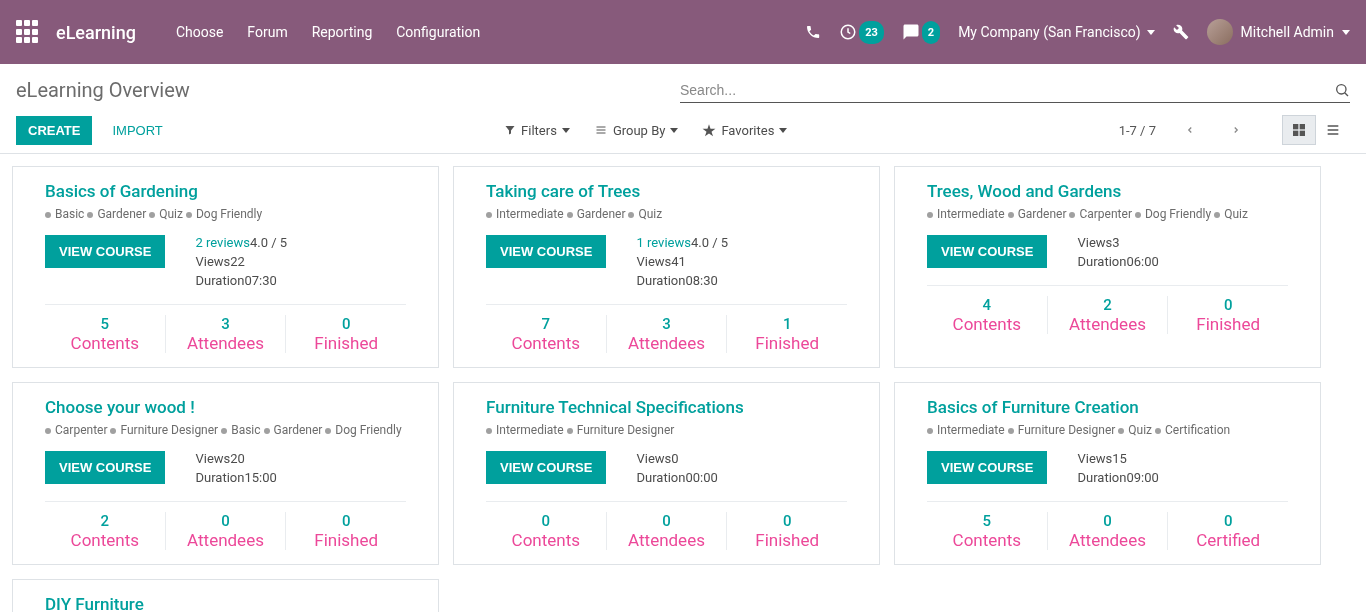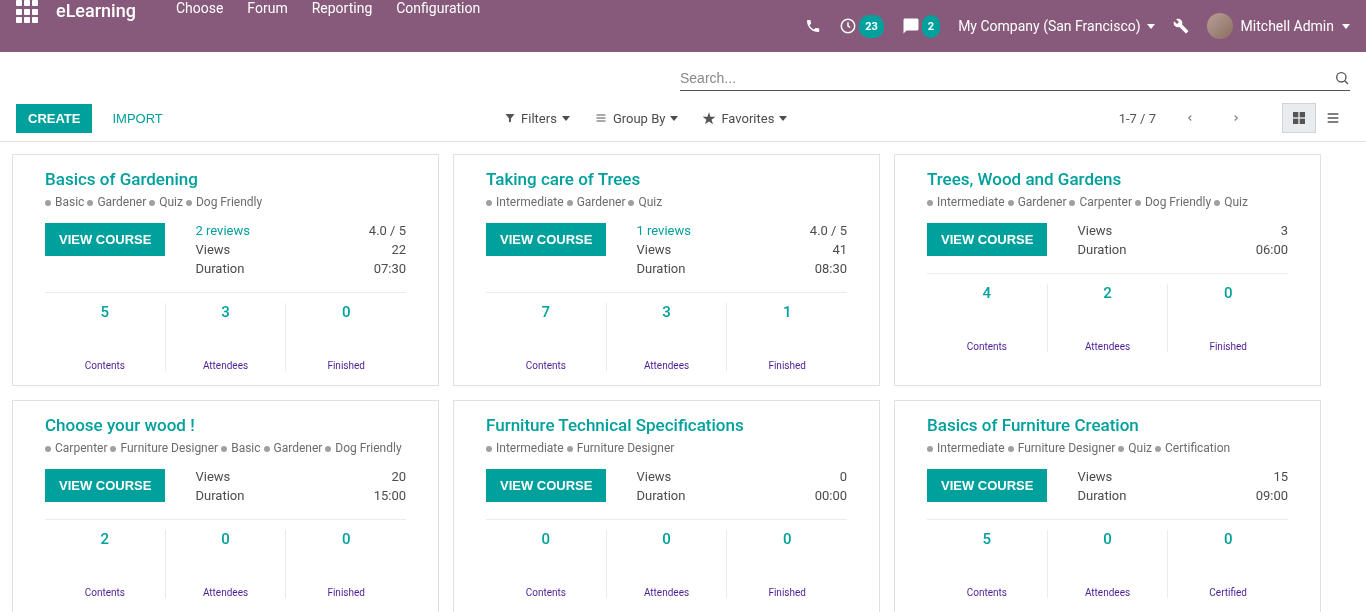--- a/index.html
+++ b/index.html
@@ -1,18 +1,18 @@
 <!DOCTYPE html>
 <html><head>
 <meta charset="utf-8">
 <style>
 * { box-sizing: border-box; margin: 0; padding: 0; }
 body { font-family: -apple-system, BlinkMacSystemFont, "Segoe UI", Roboto, sans-serif; font-size: 13px; color: #4c4c4c; background: #fff; width: 1366px; height: 612px; overflow: hidden; }
 
-.topbar { background: #875a7b; color: #fff; height: 52px; display: flex; padding: 0 16px; }
+.topbar { background: #875a7b; color: #fff; height: 64px; display: flex; align-items: center; padding: 0 16px; }
 .app-icon { width: 24px; height: 24px; display: flex; flex-wrap: wrap; gap: 2px; margin-right: 16px; cursor: pointer; }
 .app-icon span { width: 6px; height: 6px; background: #fff; border-radius: 1px; }
 .brand { font-size: 18px; font-weight: 500; margin-right: 40px; }
 .nav-menu { display: flex; gap: 24px; }
 .nav-menu a { color: #fff; text-decoration: none; font-size: 14px; cursor: pointer; }
 .topbar-right { margin-left: auto; display: flex; align-items: center; gap: 18px; }
 .icon-btn { position: relative; cursor: pointer; display: flex; align-items: center; }
 .badge { background: #00a09d; color: #fff; font-size: 11px; font-weight: bold; padding: 5px 6px; border-radius: 10px; margin-left: 2px; }
 .company-sel { display: flex; align-items: center; gap: 6px; cursor: pointer; font-size: 14px; }
 .user-sel { display: flex; align-items: center; gap: 8px; cursor: pointer; font-size: 14px; }
@@ -41,29 +41,29 @@
 
 .content-scroll { height: calc(612px - 46px - 82px); overflow-y: scroll; padding: 12px; background: #fff; }
 .cards { display: flex; flex-wrap: wrap; gap: 14px; }
 .card { width: 427px; border: 1px solid #dee2e6; padding: 14px 32px; display: flex; flex-direction: column; }
 .card-title { color: #00a09d; font-size: 17px; font-weight: 500; margin-bottom: 6px; cursor: pointer; }
 .tags { font-size: 12px; color: #6c6c6c; margin-bottom: 14px; }
 .tags .dot { display: inline-block; width: 6px; height: 6px; background: #a0a0a0; border-radius: 50%; margin-right: 4px; vertical-align: middle; }
 .card-body { display: flex; gap: 30px; margin-bottom: 16px; }
 .btn-view { background: #00a09d; color: #fff; border: none; padding: 9px 14px; font-size: 13px; font-weight: bold; cursor: pointer; align-self: flex-start; white-space: nowrap; }
 .stats-table { flex: 1; display: flex; flex-direction: column; gap: 4px; margin-left: auto; }
-.stat-row { display: flex; justify-content: space-between; font-size: 13px; }
+.stat-row { display: flex; justify-content: flex-start; font-size: 13px; }
 .stat-row .label { color: #4c4c4c; }
 .stat-row .val { color: #4c4c4c; }
 .reviews-link { color: #00a09d; cursor: pointer; }
 .card-footer { display: flex; border-top: 1px solid #e9ecef; padding-top: 10px; }
 .footer-cell { flex: 1; text-align: center; border-right: 1px solid #e9ecef; }
 .footer-cell:last-child { border-right: none; }
 .footer-num { color: #00a09d; font-size: 15px; font-weight: 500; }
-.footer-lbl { color: #4c1d95; font-size: 10px; margin-top: 39px; }
+.footer-lbl { color: #ec4899; font-size: 17px; }
 
 
 .content-scroll::-webkit-scrollbar { width: 14px; }
 .content-scroll::-webkit-scrollbar-thumb { background: #c1c1c1; border-radius: 2px; }
 .content-scroll::-webkit-scrollbar-track { background: #f1f1f1; }
 
 svg { display: block; }
 </style>
 </head>
 <body>
@@ -118,20 +118,21 @@
     <div class="user-sel">
       <div class="avatar"></div>
       <span>Mitchell Admin</span>
       <span class="caret-down"></span>
     </div>
   </div>
 </div>
 
 <div class="controlbar">
   <div class="cb-row1">
+    <div class="page-title">eLearning Overview</div>
     <div class="search-wrap">
       <input class="search-input" placeholder="Search..." style="">
       <span class="search-icon">
         <svg width="16" height="16" viewBox="0 0 24 24" fill="none" stroke="#555" stroke-width="2">
             <circle cx="11" cy="11" r="7"></circle>
             <path d="M21 21l-5-5"></path>
           </svg>
       </span>
     </div>
   </div>

